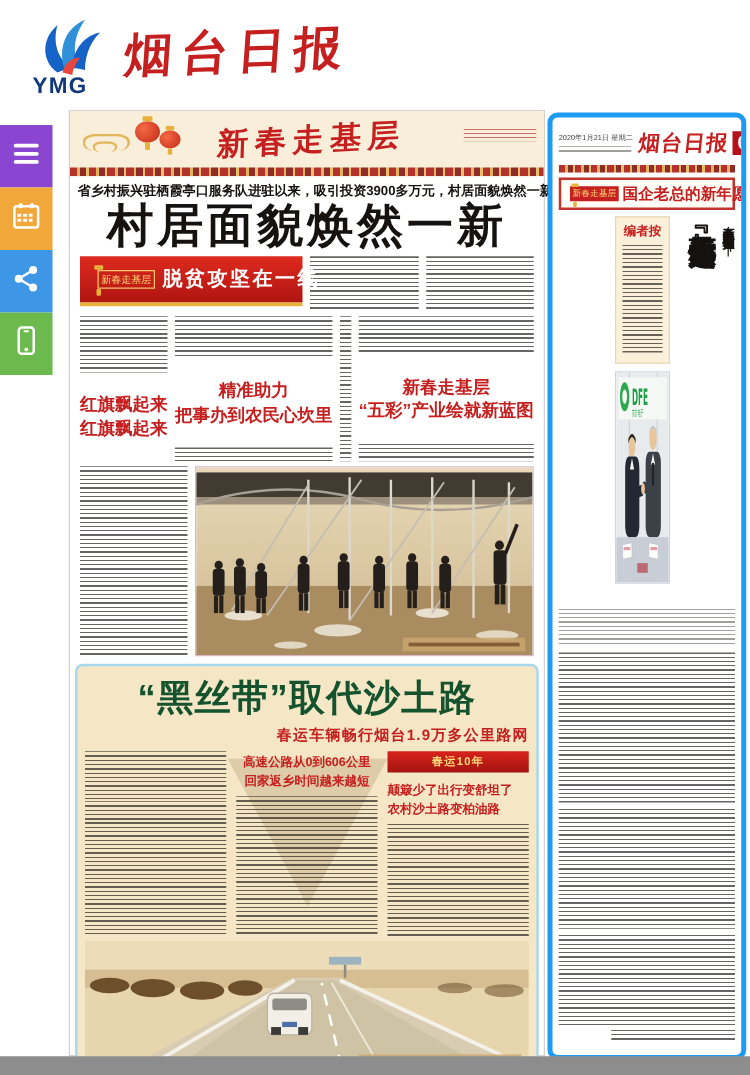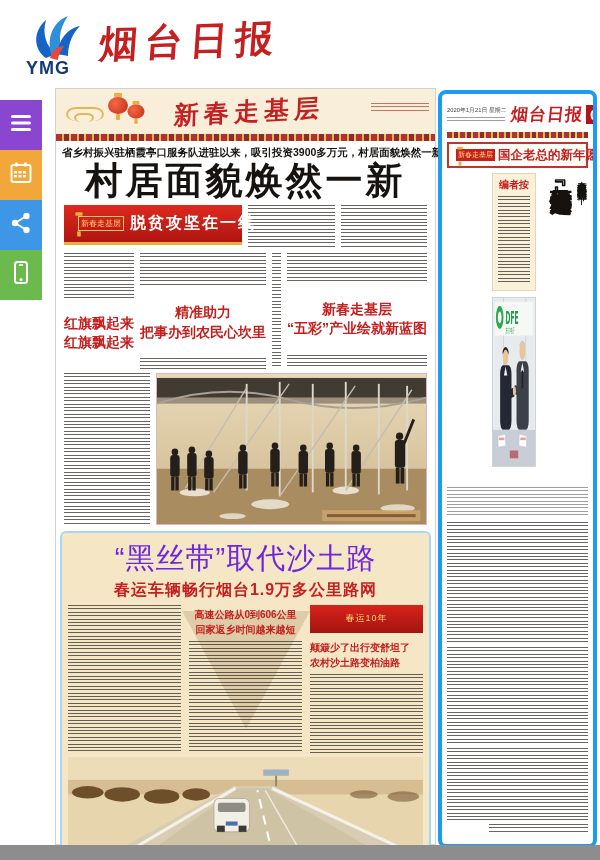--- a/index.html
+++ b/index.html
@@ -57,31 +57,31 @@
   .cols4{display:flex;gap:6px;margin:2px 8px;height:116px;}
   .cols4 .col{flex:1;display:flex;flex-direction:column;}
   .subhead-red{color:#c5201f;font-weight:bold;font-size:14px;text-align:center;line-height:1.4;margin:16px 0;white-space:nowrap;}
   .photo-row{display:flex;gap:6px;margin:4px 8px;height:152px;}
   .photo-row .txtcol{width:86px;}
   .gh-photo{flex:1;border:1px solid #d9b8c4;box-sizing:border-box;}
   .gh-photo svg{display:block;width:100%;height:100%;}
   
   .art2{position:relative;margin:6px 4px 0;padding:4px 6px;background:#f5e6c6;
     border:2px solid #a8d8f0;border-radius:6px;box-sizing:border-box;height:318px;overflow:hidden;}
-  .headline2{text-align:center;font-size:29px;font-weight:400;color:#6d28d9;letter-spacing:1px;margin:2px 0 1px;}
-  .subhead2{text-align:center;color:#c5201f;font-weight:bold;font-size:16px;margin-bottom:4px;letter-spacing:1px;}
+  .headline2{text-align:center;font-size:29px;font-weight:700;color:#14532d;letter-spacing:1px;margin:2px 0 1px;}
+  .subhead2{text-align:right;color:#c5201f;font-weight:bold;font-size:12px;margin-bottom:4px;letter-spacing:1px;}
   .cols3{position:relative;display:flex;gap:8px;height:148px;}
   .cols3 .col{flex:1;position:relative;z-index:2;display:flex;flex-direction:column;}
   .tri{position:absolute;left:50%;top:6px;transform:translateX(-50%);width:0;height:0;z-index:1;
     border-left:64px solid transparent;border-right:64px solid transparent;border-top:118px solid rgba(200,182,142,.55);}
   .red-center{color:#c5201f;font-weight:bold;font-size:10px;text-align:center;line-height:1.5;margin:2px 0 4px;white-space:nowrap;}
   .subhead-u{color:#c5201f;font-weight:bold;font-size:10px;text-align:left;line-height:1.5;margin:4px 0;
     text-underline-offset:2px;text-decoration-color:#c5201f;white-space:nowrap;}
-  .mini-banner{height:28px;background:linear-gradient(180deg,#d8231c,#a31410);color:#ffd978;
-    font-size:9px;font-weight:normal;display:flex;align-items:center;justify-content:center;letter-spacing:1px;margin-bottom:3px;}
+  .mini-banner{height:17px;background:linear-gradient(180deg,#d8231c,#a31410);color:#ffd978;
+    font-size:9px;font-weight:bold;display:flex;align-items:center;justify-content:center;letter-spacing:1px;margin-bottom:3px;}
   .road-photo{margin-top:4px;height:104px;}
   .road-photo svg{display:block;width:100%;height:100%;}
   
   .page-right{
     position:absolute;left:438px;top:90px;width:159px;height:758px;
     background:#fff;border:4px solid #1d9bf0;border-radius:8px;box-sizing:border-box;
     padding:4px 5px;z-index:6;overflow:hidden;
   }
   .rp-header{display:flex;align-items:center;height:32px;}
   .rp-dates{width:64px;}

